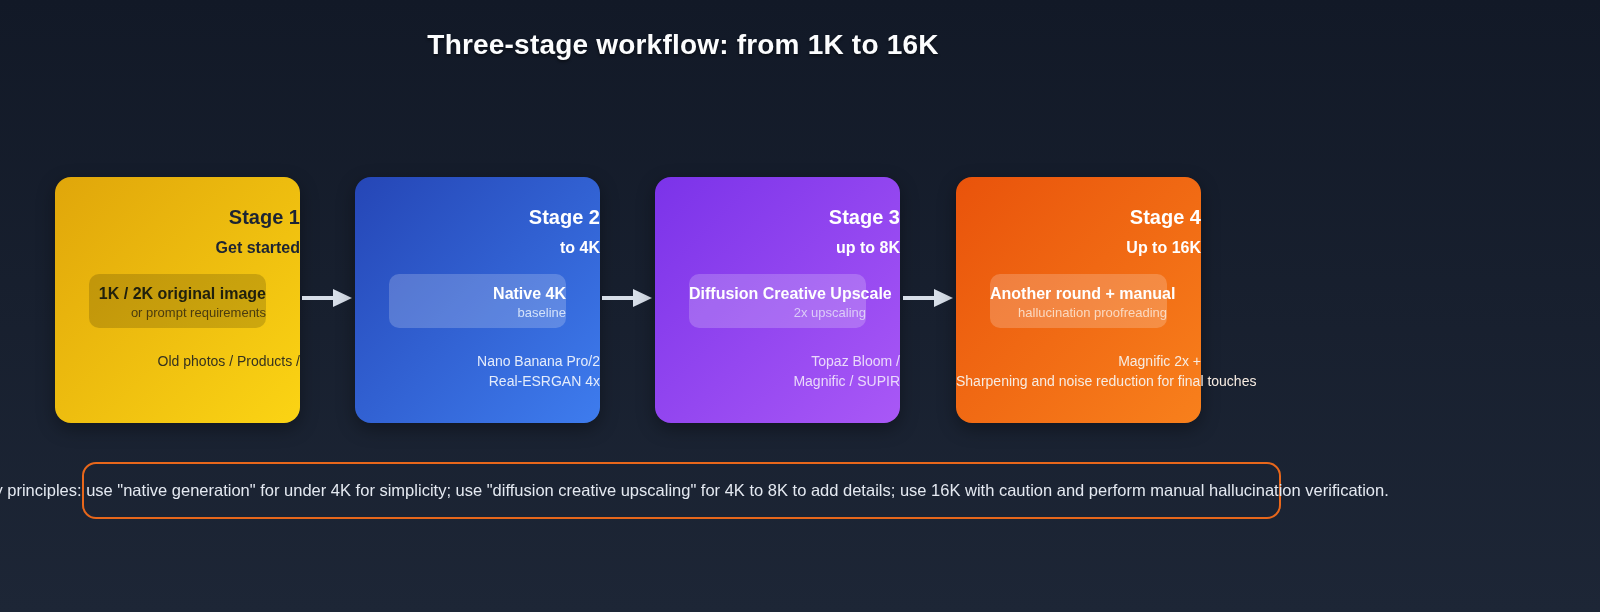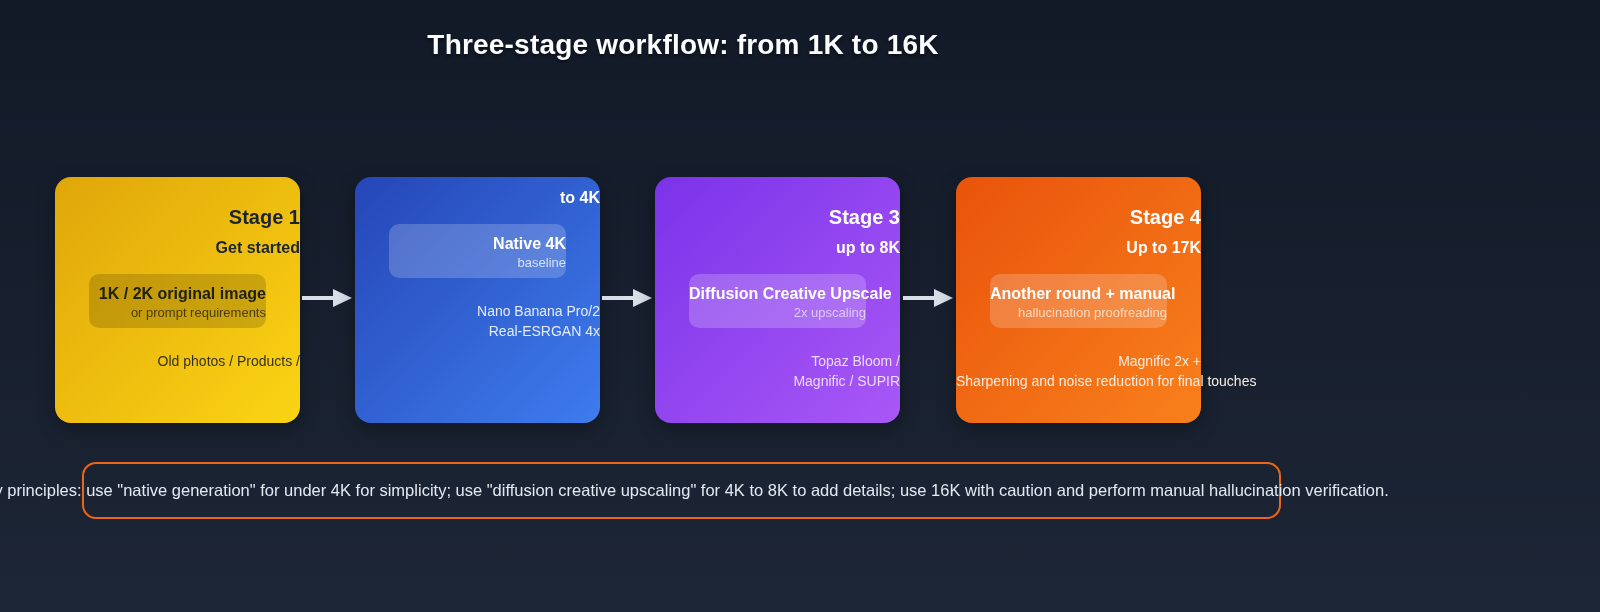--- a/index.html
+++ b/index.html
@@ -138,20 +138,21 @@
       <div>Old photos / Products /</div>
     </div>
   </div>
 
   <svg class="arrow a1" viewBox="0 0 50 18" xmlns="http://www.w3.org/2000/svg">
     <rect x="0" y="7" width="34" height="4" fill="#d8dfe9"></rect>
     <polygon points="31,0 50,9 31,18" fill="#d8dfe9"></polygon>
   </svg>
 
   <div class="card s2">
+    <div class="card-title">Stage 2</div>
     <div class="card-subtitle">to 4K</div>
     <div class="pill">
       <div class="pill-main">Native 4K</div>
       <div class="pill-sub">baseline</div>
     </div>
     <div class="card-tools">
       <div>Nano Banana Pro/2</div>
       <div>Real-ESRGAN 4x</div>
     </div>
   </div>
@@ -174,21 +175,21 @@
     </div>
   </div>
 
   <svg class="arrow a3" viewBox="0 0 50 18" xmlns="http://www.w3.org/2000/svg">
     <rect x="0" y="7" width="34" height="4" fill="#d8dfe9"></rect>
     <polygon points="31,0 50,9 31,18" fill="#d8dfe9"></polygon>
   </svg>
 
   <div class="card s4">
     <div class="card-title">Stage 4</div>
-    <div class="card-subtitle">Up to 17K</div>
+    <div class="card-subtitle">Up to 16K</div>
     <div class="pill">
       <div class="pill-main">Another round + manual</div>
       <div class="pill-sub">hallucination proofreading</div>
     </div>
     <div class="card-tools">
       <div>Magnific 2x +</div>
       <div>Sharpening and noise reduction for final touches</div>
     </div>
   </div>
 

